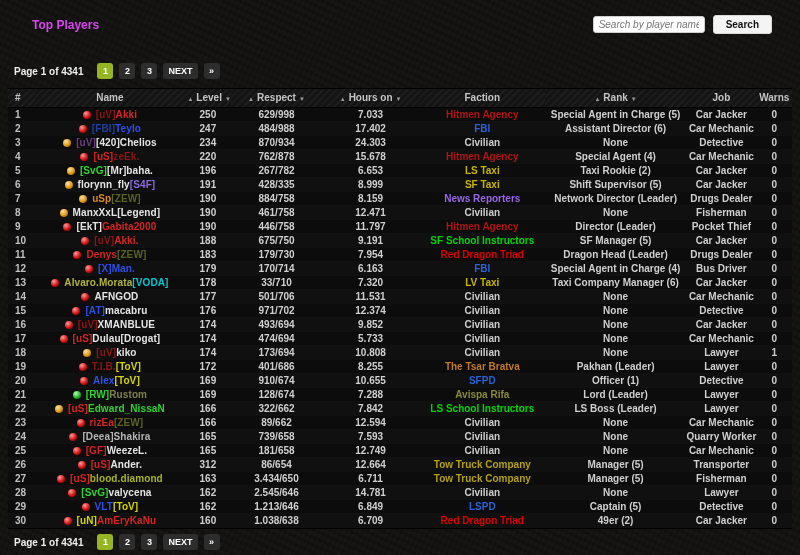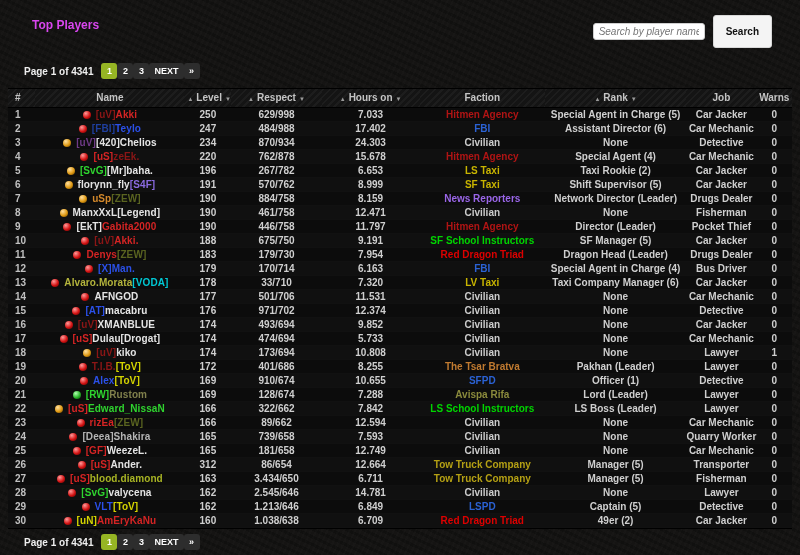--- a/index.html
+++ b/index.html
@@ -17,25 +17,25 @@
     position:absolute; top:18px; left:32px;
     font-size:12px; font-weight:bold; color:#d946ef;
   }
   .search-bar { position:absolute; top:15px; right:28px; display:flex; gap:8px; align-items:center; }
   .search-input {
     width:112px; height:17px; border:1px solid #cfcfcf; border-radius:3px;
     font-family:"Liberation Sans", sans-serif; font-size:10px; font-style:italic;
     color:#555; padding:0 5px; background:#fff; outline:none;
   }
   .search-btn {
-    height:33px; padding:0 12px; background:#f4f4f4; color:#111;
+    height:19px; padding:0 12px; background:#f4f4f4; color:#111;
     border:1px solid #d8d8d8; border-radius:3px;
     font-family:"Liberation Sans", sans-serif; font-size:10px; font-weight:bold; cursor:pointer;
   }
-  .pagination { position:absolute; left:24px; display:flex; align-items:center; }
+  .pagination { position:absolute; left:14px; display:flex; align-items:center; gap:6px; }
   .pagination.top { top:63px; }
   .pagination.bottom { top:534px; }
   .pag-label { font-size:10px; font-weight:bold; color:#eee; margin-right:8px; }
   .pag-btn {
     display:inline-block; min-width:16px; text-align:center;
     padding:3px 5px; background:#2d2d2d; border-radius:3px;
     font-size:9px; font-weight:bold; color:#fff; cursor:pointer;
   }
   .pag-btn.active { background:#96b524; }
   .table-wrap { position:absolute; top:88px; left:8px; right:8px; background:#0c0c0c; border-top:1px solid #000; border-bottom:1px solid #000; }
@@ -168,21 +168,21 @@
     <td style="color: rgb(200, 180, 0);">LS Taxi</td>
     <td>Taxi Rookie (2)</td>
     <td>Car Jacker</td>
     <td>0</td>
   </tr>
 
   <tr>
     <td>6</td>
     <td class="name-cell"><span class="dot dot-yellow"></span><span><span style="color: rgb(228, 228, 228);">florynn_fly</span><span style="color: rgb(138, 106, 224);">[S4F]</span></span></td>
     <td>191</td>
-    <td>570/762</td>
+    <td>428/335</td>
     <td>8.999</td>
     <td style="color: rgb(200, 180, 0);">SF Taxi</td>
     <td>Shift Supervisor (5)</td>
     <td>Car Jacker</td>
     <td>0</td>
   </tr>
 
   <tr>
     <td>7</td>
     <td class="name-cell"><span class="dot dot-yellow"></span><span><span style="color: rgb(212, 137, 43);">uSp</span><span style="color: rgb(90, 100, 32);">[ZEW]</span></span></td>

